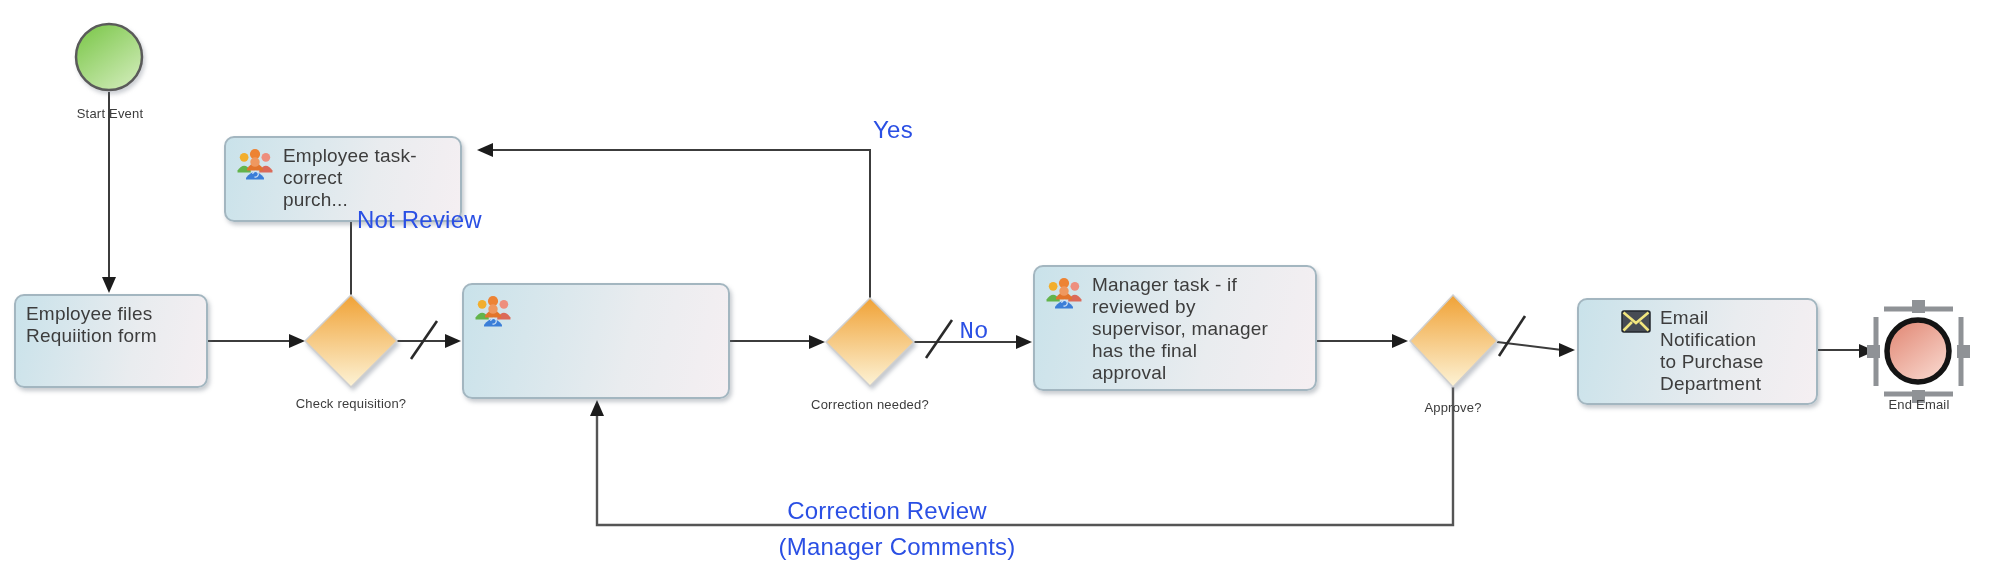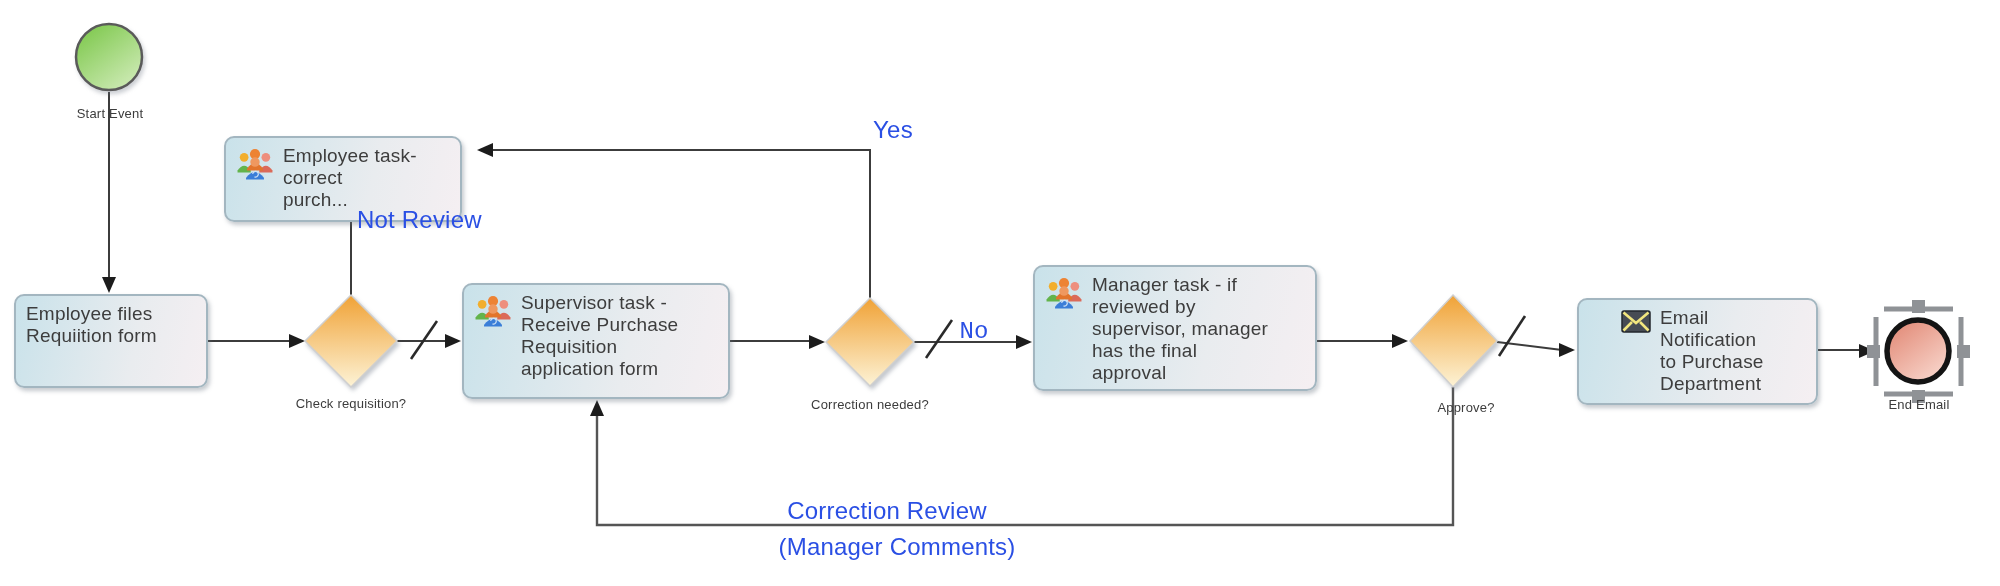--- a/index.html
+++ b/index.html
@@ -130,24 +130,20 @@
       <circle cx="8.5" cy="12" r="4.6" fill="#f2ae2c"></circle>
       <path d="M1.5 26 Q8.5 16 15.5 26 L15.5 28 L1.5 28 Z" fill="#63b44b"></path>
       <circle cx="31.5" cy="12" r="4.6" fill="#ee8e7d"></circle>
       <path d="M24.5 26 Q31.5 16 38.5 26 L38.5 28 L24.5 28 Z" fill="#db6a59"></path>
       <circle cx="20" cy="8.5" r="5.4" fill="#ed8334"></circle>
       <path d="M11.5 24 Q20 12.5 28.5 24 L28.5 26 L11.5 26 Z" fill="#e2752c"></path>
       <circle cx="20" cy="17" r="5" fill="#ef985f"></circle>
       <path d="M10.5 33.5 Q20 21.5 29.5 33.5 L29.5 35.5 L10.5 35.5 Z" fill="#3b7ed8"></path>
       <path d="M17.5 29.5 a3 3 0 1 1 2 3.2" stroke="#cfe2f6" stroke-width="1.3" fill="none"></path>
     </svg>
-    <span class="txt">Supervisor task -
-Receive Purchase
-Requisition
-application form</span>
   </div>
 
   <div class="task" style="left:1033px;top:265px;width:284px;height:126px;">
     <svg class="ico" width="38" height="34" viewBox="0 0 40 36">
       <circle cx="8.5" cy="12" r="4.6" fill="#f2ae2c"></circle>
       <path d="M1.5 26 Q8.5 16 15.5 26 L15.5 28 L1.5 28 Z" fill="#63b44b"></path>
       <circle cx="31.5" cy="12" r="4.6" fill="#ee8e7d"></circle>
       <path d="M24.5 26 Q31.5 16 38.5 26 L38.5 28 L24.5 28 Z" fill="#db6a59"></path>
       <circle cx="20" cy="8.5" r="5.4" fill="#ed8334"></circle>
       <path d="M11.5 24 Q20 12.5 28.5 24 L28.5 26 L11.5 26 Z" fill="#e2752c"></path>
@@ -169,21 +165,21 @@
       <path d="M2.5 20.5 L11 12 M27.5 20.5 L19 12" stroke="#f2e67e" stroke-width="2.6" fill="none"></path>
     </svg>
     <span class="txt">Email Notification
 to Purchase
 Department</span>
   </div>
 
   <div class="shape-label" style="left:110px;top:106px;">Start Event</div>
   <div class="shape-label" style="left:351px;top:396px;">Check requisition?</div>
   <div class="shape-label" style="left:870px;top:397px;">Correction needed?</div>
-  <div class="shape-label" style="left:1453px;top:400px;margin-left:13px;">Approve?</div>
+  <div class="shape-label" style="left:1453px;top:400px;">Approve?</div>
   <div class="shape-label" style="left:1919px;top:397px;">End Email</div>
 
   <div class="edge-label" style="left:357px;top:206px;">Not Review</div>
   <div class="edge-label ctr" style="left:893px;top:116px;">Yes</div>
   <div class="edge-label ctr" style="left:974px;top:318px;font-family:Liberation Mono, monospace;">No</div>
   <div class="edge-label ctr" style="left:887px;top:497px;">Correction Review</div>
   <div class="edge-label ctr" style="left:897px;top:533px;">(Manager Comments)</div>
 
 </div>
 

